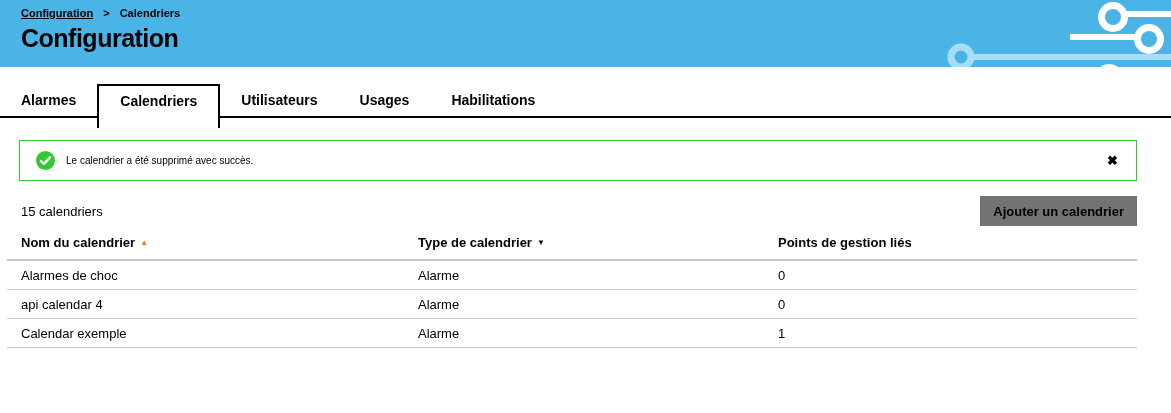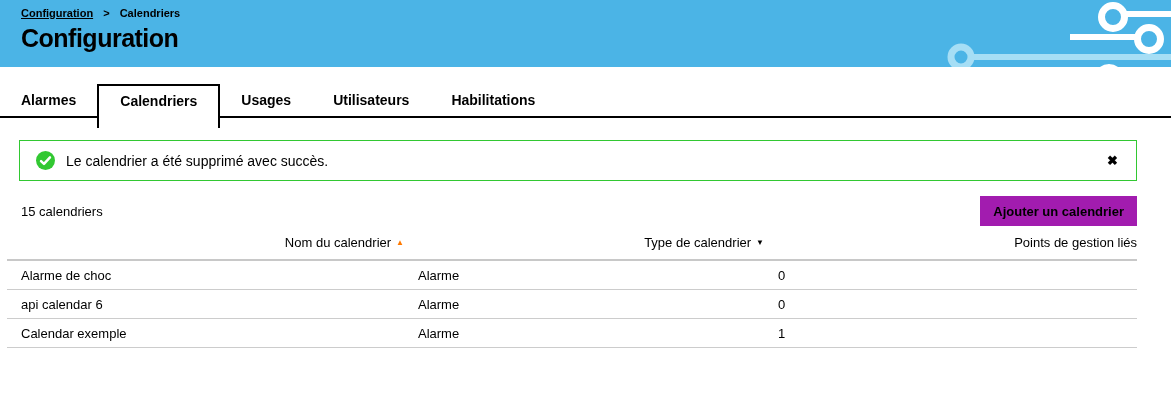--- a/index.html
+++ b/index.html
@@ -24,37 +24,37 @@
     border-bottom: 2px solid #000; position: relative; }
   .tab { padding: 0 21px; line-height: 32px; font-size: 14px; font-weight: bold;
     cursor: pointer; white-space: nowrap; }
   .tab--active { border: 2px solid #000; border-bottom: none; background: #fff;
     height: 44px; line-height: 30px; position: relative; z-index: 2; }
 
   
   .alert { display: flex; align-items: center; margin: 22px 34px 0 19px; height: 41px;
     border: 1px solid #32c832; padding: 0 16px; background: #fff; }
   .alert-icon { width: 19px; height: 19px; flex: none; }
-  .alert-msg { margin-left: 11px; font-size: 14px; }
+  .alert-msg { margin-left: 11px; font-size: 10px; }
   .alert-close { margin-left: auto; margin-right: 2px; background: none; border: none;
     padding: 0; font-size: 13px; font-weight: bold; color: #000; cursor: pointer;
     font-family: inherit; line-height: 1; }
 
   
   .toolbar { display: flex; align-items: center; justify-content: space-between;
     margin: 15px 34px 0 21px; height: 30px; }
   .count { font-size: 13px; font-weight: normal; }
-  .btn-add { height: 30px; padding: 0 13px; background: #a21caf; border: none;
+  .btn-add { height: 30px; padding: 0 13px; background: #737373; border: none;
     color: #000; font-size: 13px; font-weight: bold; cursor: pointer;
     font-family: inherit; }
 
   
   .cal-table { border-collapse: collapse; table-layout: fixed;
     margin-left: 7px; width: 1130px; }
-  .cal-table th { text-align: right; font-size: 13px; font-weight: normal;
+  .cal-table th { text-align: left; font-size: 13px; font-weight: bold;
     padding: 9px 0 9px 14px; border-bottom: 2px solid #c8c8c8; cursor: pointer; }
   .cal-table td { text-align: left; font-size: 13px;
     padding: 7px 0 6px 14px; border-bottom: 1px solid #ccc; }
   .sort-ico { font-size: 8px; margin-left: 5px; vertical-align: 2px; }
   .sort-asc { color: #ff7900; }
   .sort-desc { color: #000; }
 </style>
 </head>
 <body>
 
@@ -74,22 +74,22 @@
       <circle cx="219" cy="39" r="11.5" fill="none" stroke="#ffffff" stroke-width="7"></circle>
       <line x1="43" y1="57" x2="241" y2="57" stroke="#a6def5" stroke-width="6"></line>
       <circle cx="31" cy="57" r="10" fill="none" stroke="#a6def5" stroke-width="7"></circle>
       <circle cx="179" cy="79" r="11.5" fill="none" stroke="#ffffff" stroke-width="7"></circle>
     </svg>
   </header>
 
   <nav class="tabs">
     <div class="tab">Alarmes</div>
     <div class="tab tab--active">Calendriers</div>
+    <div class="tab">Utilisateurs</div>
     <div class="tab">Usages</div>
-    <div class="tab">Utilisateurs</div>
     <div class="tab">Habilitations</div>
   </nav>
 
   <div class="alert">
     <svg class="alert-icon" viewBox="0 0 20 20" aria-hidden="true">
       <circle cx="10" cy="10" r="10" fill="#32c832"></circle>
       <path d="M5.3 10.6l3.1 3 6.3-6.9" fill="none" stroke="#ffffff" stroke-width="2.6" stroke-linecap="round" stroke-linejoin="round"></path>
     </svg>
     <span class="alert-msg">Le calendrier a été supprimé avec succès.</span>
     <button class="alert-close">
@@ -116,26 +116,26 @@
         <th>
           <span>Type de calendrier</span><span class="sort-ico sort-desc">▼</span>
         </th>
         <th>
           <span>Points de gestion liés</span>
         </th>
       </tr>
     </thead>
     <tbody>
       <tr>
-        <td>Alarme de choc</td>
+        <td>Alarmes de choc</td>
         <td>Alarme</td>
         <td>0</td>
       </tr>
       <tr>
-        <td>api calendar 6</td>
+        <td>api calendar 4</td>
         <td>Alarme</td>
         <td>0</td>
       </tr>
       <tr>
         <td>Calendar exemple</td>
         <td>Alarme</td>
         <td>1</td>
       </tr>
     </tbody>
   </table>

